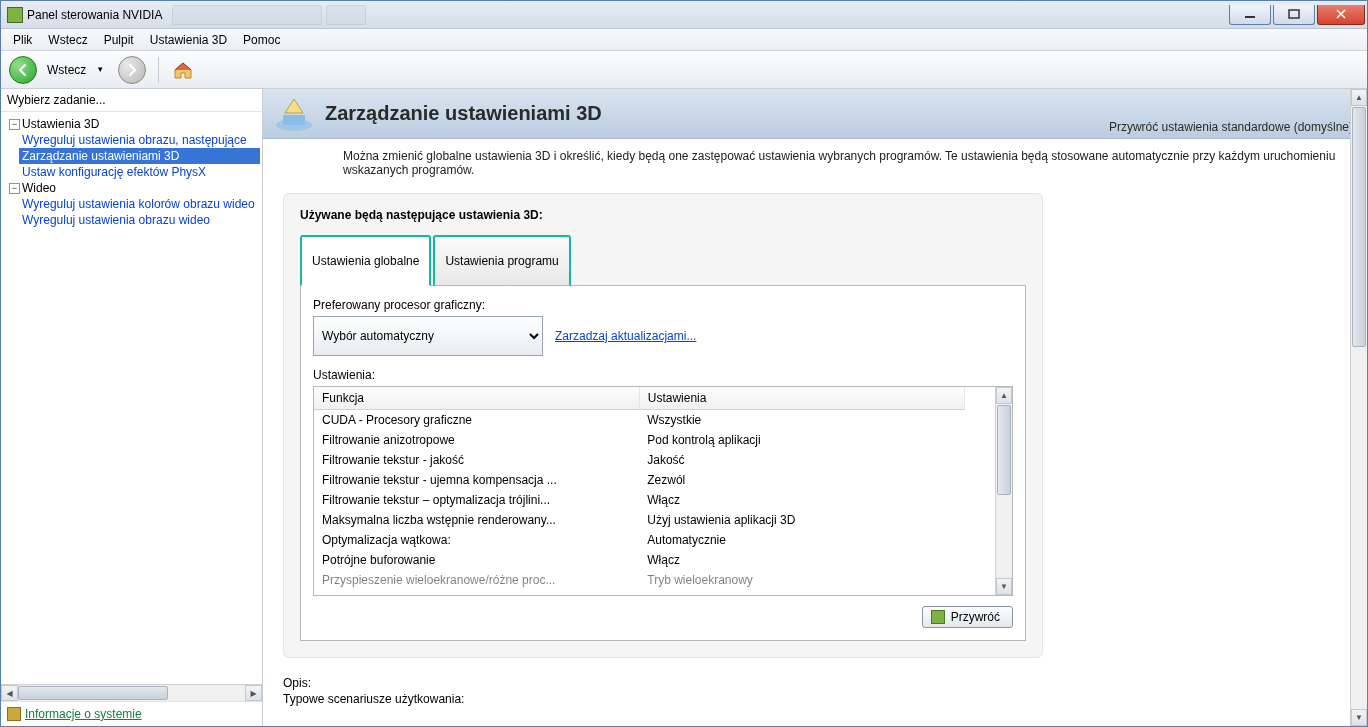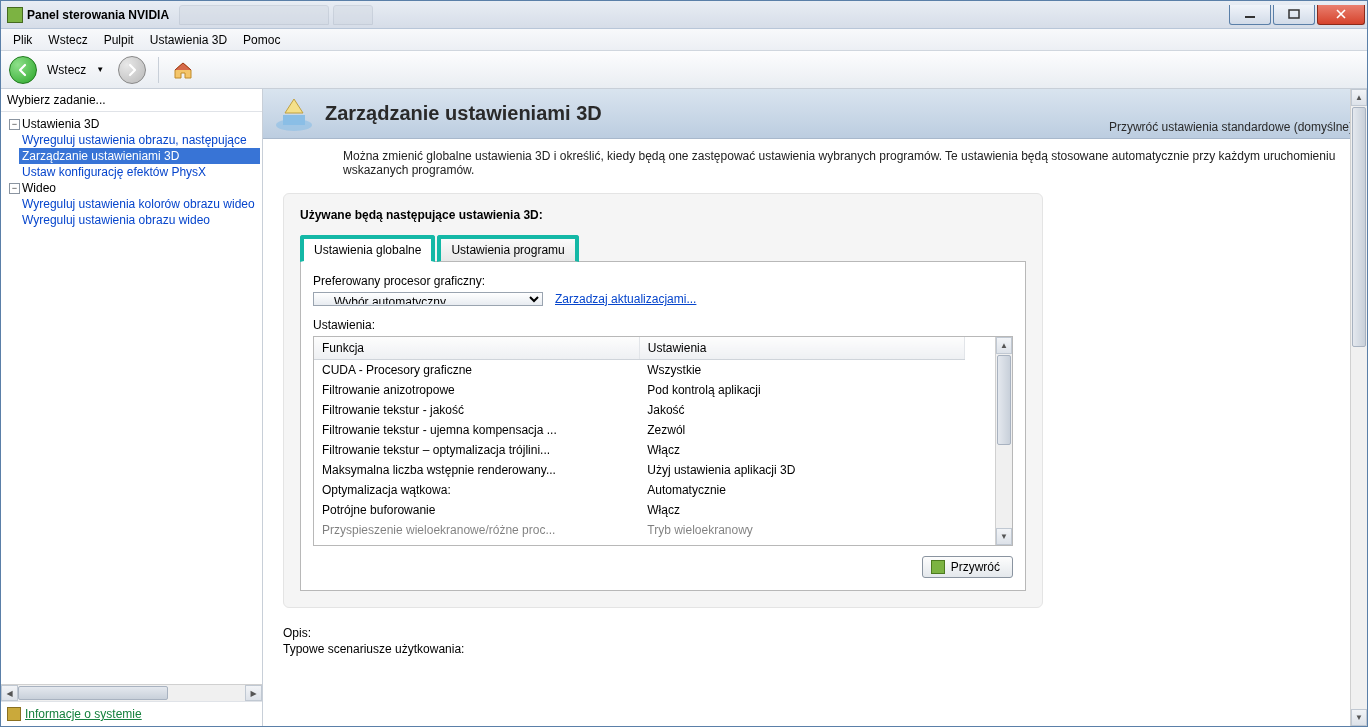--- a/index.html
+++ b/index.html
@@ -2,21 +2,21 @@
 <html><head>
 <meta charset="utf-8">
 <style>
 * { margin: 0; padding: 0; box-sizing: border-box; font-family: "Segoe UI", Tahoma, sans-serif; font-size: 12px; }
 body { background: #d6dae0; overflow: hidden; }
 
 .window { width: 1368px; height: 727px; background: #fff; display: flex; flex-direction: column; border: 1px solid #5a7fa8; }
 
 .titlebar { height: 28px; background: linear-gradient(#e8edf4, #d6dde8); display: flex; align-items: center; padding: 0 2px; border-bottom: 1px solid #b8c6d8; }
 .titlebar .icon { width: 16px; height: 16px; background: #7cb342; margin: 0 4px; border: 1px solid #456a1f; }
-.titlebar .title { flex: 0 0 auto; padding-right: 10px; font-weight: bold; text-align: center; }
+.titlebar .title { flex: 0 0 auto; padding-right: 10px; font-weight: normal; text-align: center; }
 .titlebar .tabs-blur { flex: 1; display: flex; align-items: center; gap: 4px; opacity: 0.4; }
 .titlebar .tab-blur { background: #cfd6e0; border: 1px solid #aab4c2; border-radius: 3px 3px 0 0; height: 20px; width: 150px; }
 .titlebar .win-controls { display: flex; }
 .titlebar .win-btn { width: 42px; height: 20px; margin-left: 2px; border: 1px solid #5a7fa8; border-top: none; background: linear-gradient(#f0f4fa, #d2dbe8); display: flex; align-items: center; justify-content: center; border-radius: 0 0 3px 3px; }
 .titlebar .win-btn.close { background: linear-gradient(#e97f6f, #d6432c); border-color: #8a2a1a; color: #fff; width: 48px; }
 .titlebar .win-btn svg { width: 12px; height: 10px; }
 
 .menubar { height: 22px; background: linear-gradient(#f8f9fb, #eceff4); border-bottom: 1px solid #d0d6de; display: flex; align-items: center; padding: 0 4px; }
 .menubar .menu-item { padding: 2px 8px; cursor: default; }
 
@@ -56,28 +56,28 @@
 .header-band .hicon { width: 42px; height: 38px; margin-right: 10px; display:flex; align-items:center; justify-content:center; }
 .header-band h1 { font-size: 20px; font-weight: bold; color: #2a2a2a; }
 .header-band .restore-link { position: absolute; right: 14px; bottom: 4px; color: #2a2a2a; font-size: 12px; cursor: pointer; }
 
 .desc { padding: 10px 30px 10px 80px; color: #222; }
 
 .panel-wrap { margin: 6px 20px 0 20px; background: #f5f5f5; border: 1px solid #e4e4e4; border-radius: 6px; padding: 14px 16px 16px; width: 760px; }
 .panel-wrap > .ptitle { font-weight: bold; margin-bottom: 12px; }
 
 .tabstrip { display: flex; border-bottom: 1px solid #b8b8b8; margin-bottom: -1px; }
-.tab { padding: 4px 10px; border: 4px solid #14b8a6; background: linear-gradient(#fafafa,#e8e8e8); border-bottom: 1px solid #b8b8b8; margin-right: 2px; border-radius: 3px 3px 0 0; cursor: pointer; position: relative; top: 1px; }
+.tab { padding: 17px 10px; border: 2px solid #14b8a6; background: linear-gradient(#fafafa,#e8e8e8); border-bottom: 1px solid #b8b8b8; margin-right: 2px; border-radius: 3px 3px 0 0; cursor: pointer; position: relative; top: 1px; }
 .tab.active { background: #fff; border-bottom: 1px solid #fff; }
 
 .tabpanel { border: 1px solid #b8b8b8; background: #fff; padding: 10px 12px 12px; }
 
 .field-label { margin: 2px 0 4px; }
 .row-inline { display: flex; align-items: center; gap: 12px; margin-bottom: 12px; }
-select.gpu { width: 230px; height: 14px; border: 1px solid #9aa4b0; background: linear-gradient(#fff,#e8ecf1); padding: 1px 16px; }
+select.gpu { width: 230px; height: 40px; border: 1px solid #9aa4b0; background: linear-gradient(#fff,#e8ecf1); padding: 1px 4px; }
 a.inline-link { color: #0645cc; text-decoration: underline; cursor: pointer; }
 
 .settings-table-wrap { border: 1px solid #b8b8b8; height: 210px; display: flex; gap: 30px; }
 .settings-table { flex: 1; overflow: hidden; }
 .settings-table table { width: 100%; border-collapse: collapse; }
 .settings-table th { text-align: left; font-weight: normal; padding: 4px 8px; background: linear-gradient(#fdfdfd,#eef0f3); border-bottom: 1px solid #cfd4da; border-right: 1px solid #e2e5e9; position: sticky; top: 0; }
 .settings-table td { padding: 3px 8px; white-space: nowrap; overflow: hidden; text-overflow: ellipsis; max-width: 220px; }
 .vscroll { width: 17px; background: #f0f0f0; border-left: 1px solid #d0d0d0; position: relative; }
 .vscroll .varrow { position: absolute; left: 0; right: 0; height: 17px; background: linear-gradient(#f2f4f7,#dde2e9); border: 1px solid #c0c8d2; display:flex; align-items:center; justify-content:center; font-size:8px; color:#555; }
 .vscroll .varrow.up { top: 0; }

